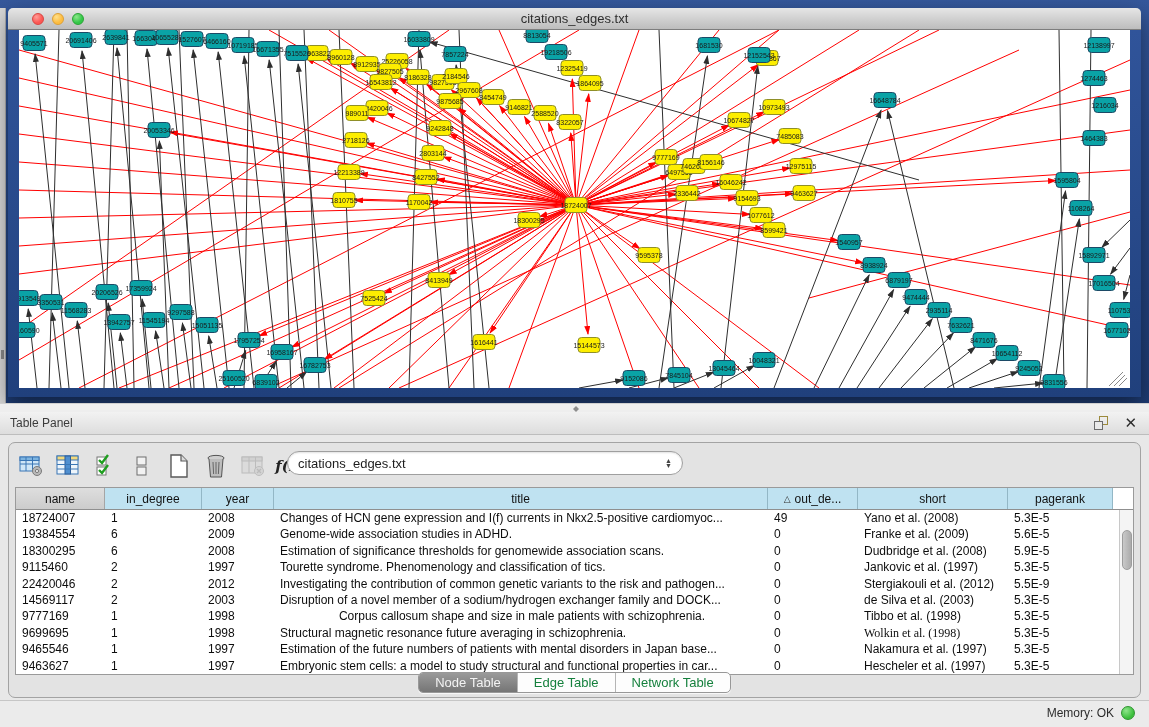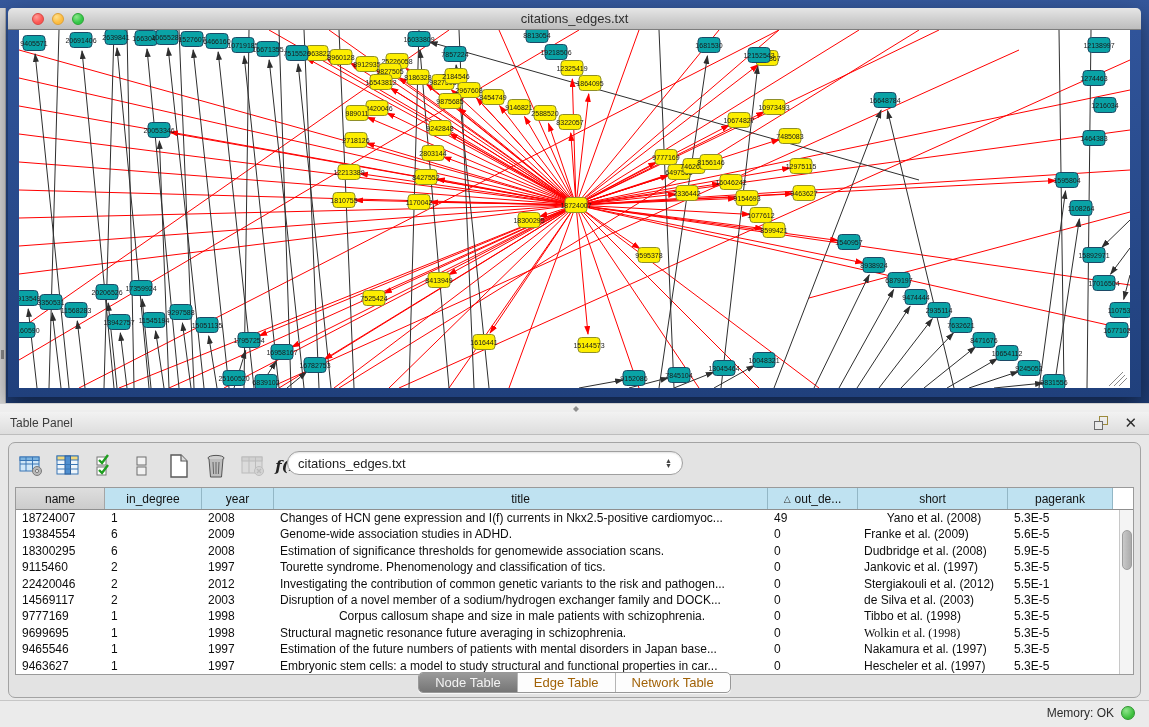--- a/index.html
+++ b/index.html
@@ -66,21 +66,21 @@
   .sort-tri { display:inline-block; margin-right:4px; font-size:9px; color:#333; }
   .trow { display:flex; height:16.4px; font-size:12px; color:#0d0d0d; cursor:default; }
   .td { padding:1px 4px 0 6px; overflow:hidden; white-space:nowrap; }
   .vscroll { position:absolute; right:0; top:22px; width:14px; height:164px; background:#f4f4f4; border-left:1px solid #c8c8c8; }
   .vthumb { position:absolute; left:1.5px; top:20px; width:10px; height:40px; background:linear-gradient(90deg,#c9c9c9,#ababab); border-radius:6px; border:1px solid #9c9c9c; }
 
   
   .tabs-row { position:absolute; left:0; bottom:4px; width:100%; display:flex; justify-content:center; }
   .seg-control { display:flex; height:21px; border:1px solid #989898; border-radius:5px; overflow:hidden;
     background:#fdfdfd; box-shadow:0 1px 1px rgba(255,255,255,.8); }
-  .seg { padding:0 16px; font-size:13px; line-height:20px; color:#a16207; cursor:pointer; border-right:1px solid #b5b5b5; }
+  .seg { padding:0 16px; font-size:13px; line-height:20px; color:#15803d; cursor:pointer; border-right:1px solid #b5b5b5; }
   .seg:last-child { border-right:none; }
   .seg.active { background:linear-gradient(180deg,#9a9a9a,#757575); color:#f3f3f3; }
 
   
   .statusbar { position:absolute; left:0; top:700px; width:1149px; height:27px; background:#ebebeb; border-top:1px solid #c6c6c6; }
   .memory { position:absolute; right:14px; top:5px; display:flex; align-items:center; gap:7px; cursor:pointer; }
   .memory-label { font-size:12px; color:#2c2c2c; }
   .memory-dot { width:14px; height:14px; border-radius:50%; background:radial-gradient(circle at 35% 30%,#8fe58b,#3dbf3d 65%); border:1px solid #2e9430; }
 
   svg .nlabel { font-size:7px; fill:#1a1a1a; }
@@ -814,21 +814,21 @@
             <span>pagerank</span>
           </div>
         </div>
       <div id="tbody">
           <div class="trow">
             <div class="td" style="width: 89px;">18724007</div>
             <div class="td" style="width: 97px;">1</div>
             <div class="td" style="width: 72px;">2008</div>
             <div class="td" style="width: 494px;">Changes of HCN gene expression and I(f) currents in Nkx2.5-positive cardiomyoc...</div>
             <div class="td" style="width: 90px;">49</div>
-            <div class="td" style="width: 150px; text-align: center;">Yano et al. (2008)</div>
+            <div class="td" style="width: 150px;">Yano et al. (2008)</div>
             <div class="td" style="width: 105px;">5.3E-5</div>
           </div>
           <div class="trow">
             <div class="td" style="width: 89px;">19384554</div>
             <div class="td" style="width: 97px;">6</div>
             <div class="td" style="width: 72px;">2009</div>
             <div class="td" style="width: 494px;">Genome-wide association studies in ADHD.</div>
             <div class="td" style="width: 90px;">0</div>
             <div class="td" style="width: 150px;">Franke et al. (2009)</div>
             <div class="td" style="width: 105px;">5.6E-5</div>
@@ -851,21 +851,21 @@
             <div class="td" style="width: 150px;">Jankovic et al. (1997)</div>
             <div class="td" style="width: 105px;">5.3E-5</div>
           </div>
           <div class="trow">
             <div class="td" style="width: 89px;">22420046</div>
             <div class="td" style="width: 97px;">2</div>
             <div class="td" style="width: 72px;">2012</div>
             <div class="td" style="width: 494px;">Investigating the contribution of common genetic variants to the risk and pathogen...</div>
             <div class="td" style="width: 90px;">0</div>
             <div class="td" style="width: 150px;">Stergiakouli et al. (2012)</div>
-            <div class="td" style="width: 105px;">5.5E-1</div>
+            <div class="td" style="width: 105px;">5.5E-9</div>
           </div>
           <div class="trow">
             <div class="td" style="width: 89px;">14569117</div>
             <div class="td" style="width: 97px;">2</div>
             <div class="td" style="width: 72px;">2003</div>
             <div class="td" style="width: 494px;">Disruption of a novel member of a sodium/hydrogen exchanger family and DOCK...</div>
             <div class="td" style="width: 90px;">0</div>
             <div class="td" style="width: 150px;">de Silva et al. (2003)</div>
             <div class="td" style="width: 105px;">5.3E-5</div>
           </div>

